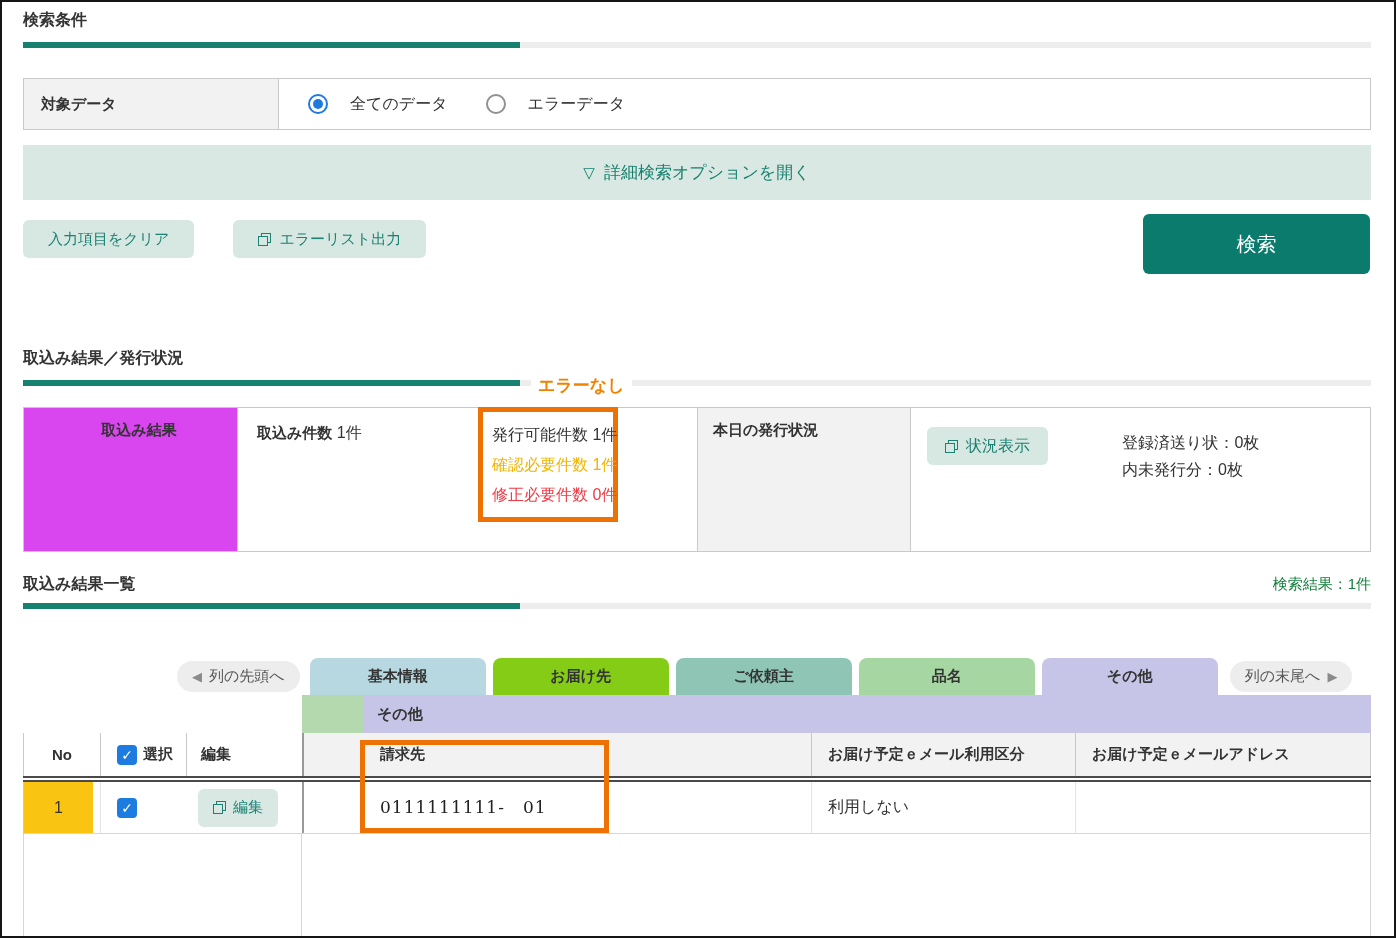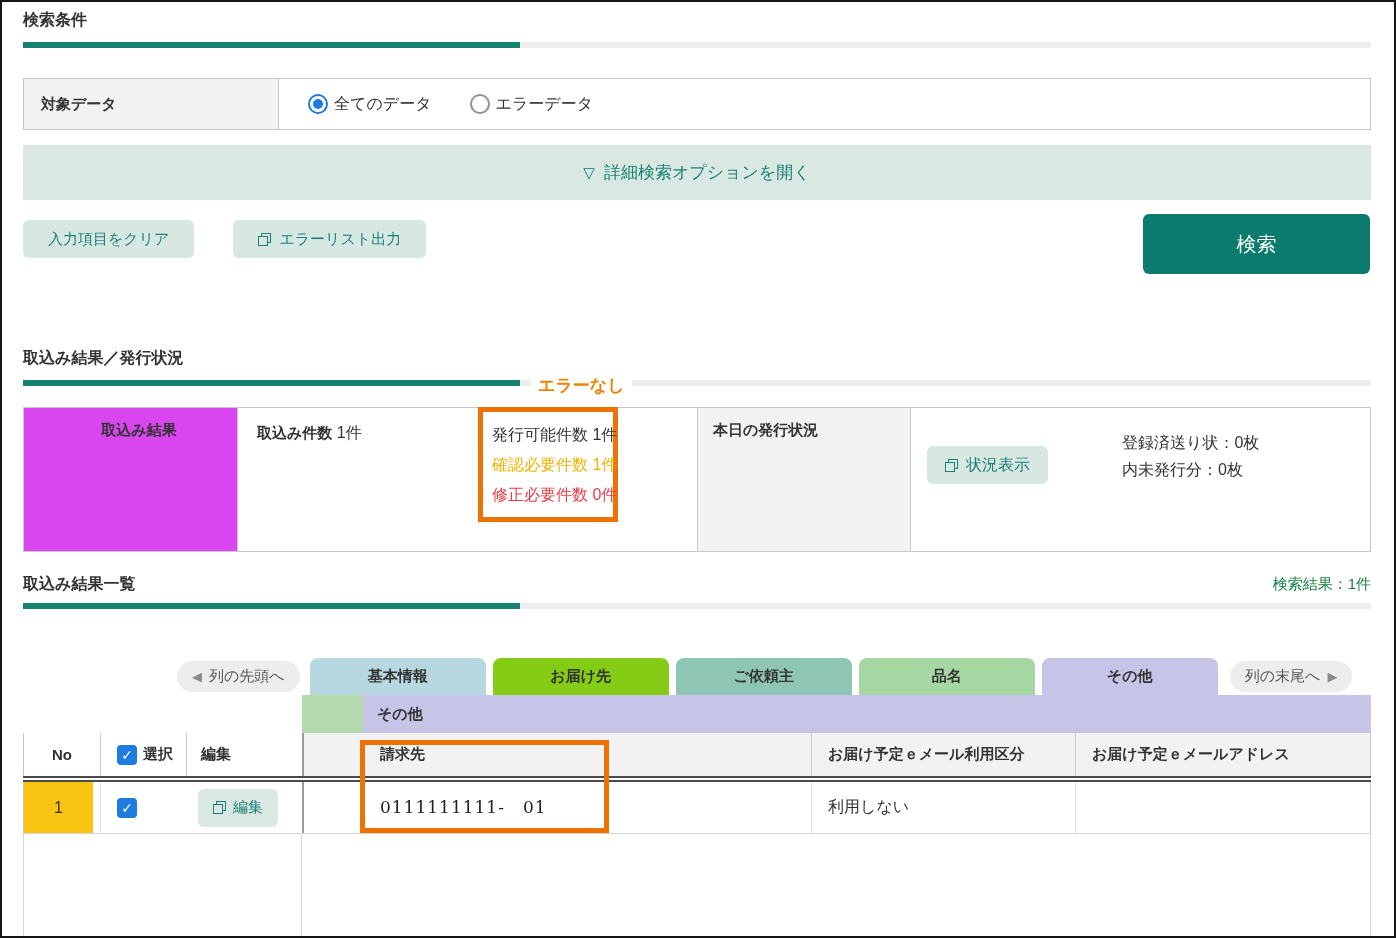--- a/index.html
+++ b/index.html
@@ -13,21 +13,21 @@
 
   .sec-title { font-size:16px; font-weight:bold; color:#333; height:20px; line-height:20px; }
   .title-bar { height:6px; background:#ededed; margin-top:12px; position:relative; }
   .title-bar .fill { position:absolute; left:0; top:0; height:6px; width:497px; background:#17816f; }
 
   
   .target-table { margin-top:30px; height:52px; border:1px solid #c9c9c9; display:flex; }
   .target-label { width:255px; background:#f2f2f2; border-right:1px solid #c9c9c9;
     display:flex; align-items:center; padding-left:17px; font-weight:bold; font-size:15px; }
   .target-value { flex:1; display:flex; align-items:center; padding-left:29px; gap:38px; }
-  .radio-option { display:flex; align-items:center; gap:6px; font-size:16px; cursor:pointer; }
+  .radio-option { display:flex; align-items:center; gap:22px; font-size:16px; cursor:pointer; }
   .radio { width:20px; height:20px; border-radius:50%; border:2px solid #909090; background:#fff; position:relative; flex:none; }
   .radio.selected { border-color:#1f7ae0; }
   .radio.selected::after { content:""; position:absolute; inset:3px; border-radius:50%; background:#1f7ae0; }
 
   
   .accordion { margin-top:15px; height:55px; background:#d9e8e2; display:flex;
     align-items:center; justify-content:center; gap:9px; color:#17816f; font-size:17px; cursor:pointer; }
   .accordion .tri { font-size:15px; }
 
   
@@ -52,21 +52,21 @@
     border:5px solid #ee7203; background:#fff; padding:8px 0 0 9px; }
   .count-line { font-size:16px; line-height:30px; white-space:nowrap; }
   .count-ok { color:#333; }
   .count-warn { color:#f0b400; }
   .count-err { color:#ef3a45; }
   .st-c4 { width:214px; background:#f2f2f2; border-left:1px solid #c9c9c9; border-right:1px solid #c9c9c9;
     padding:13px 3px 0 15px; font-weight:bold; font-size:15px; }
   .st-c5 { flex:1; display:flex; align-items:flex-start; padding-top:19px; }
   .btn-status { margin-left:16px; height:38px; background:#d7e7e1; color:#1b8173; border:none;
     border-radius:6px; padding:0 18px; font-size:16px; display:inline-flex; align-items:center; gap:8px;
-    font-family:inherit; cursor:pointer;margin-top:19px; }
+    font-family:inherit; cursor:pointer; }
   .issue-stats { margin-left:74px; font-size:16px; line-height:27px; padding-top:2px; }
 
   
   .sec3-head { margin-top:21px; display:flex; justify-content:space-between; align-items:flex-end; height:21px; }
   .result-count { font-size:15px; color:#15803d; }
   .bar3 { margin-top:9px; }
 
   .tabs { margin-top:49px; height:37px; display:flex; align-items:flex-end; }
   .pill { height:31px; margin-bottom:3px; background:#ededed; border-radius:16px; color:#555;
     font-size:15px; display:flex; align-items:center; gap:7px; padding:0 15px; cursor:pointer; white-space:nowrap; }

